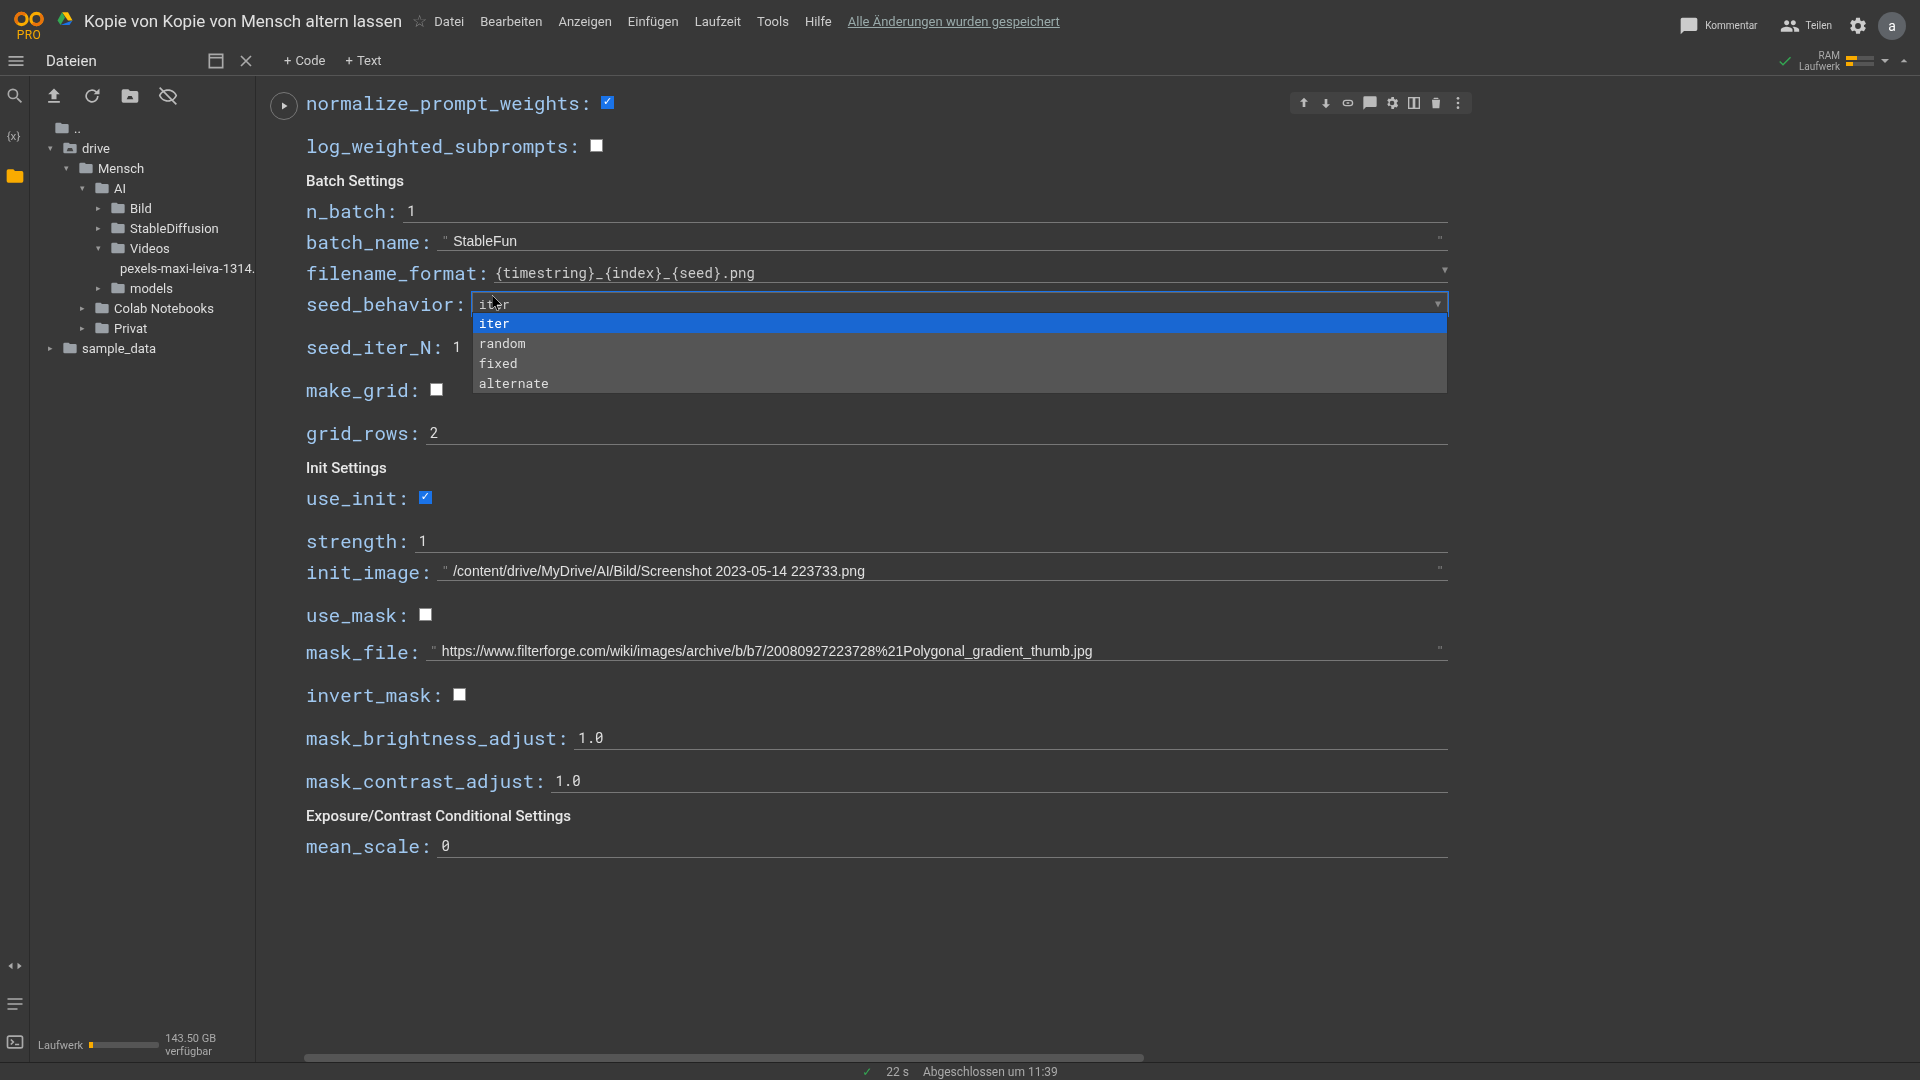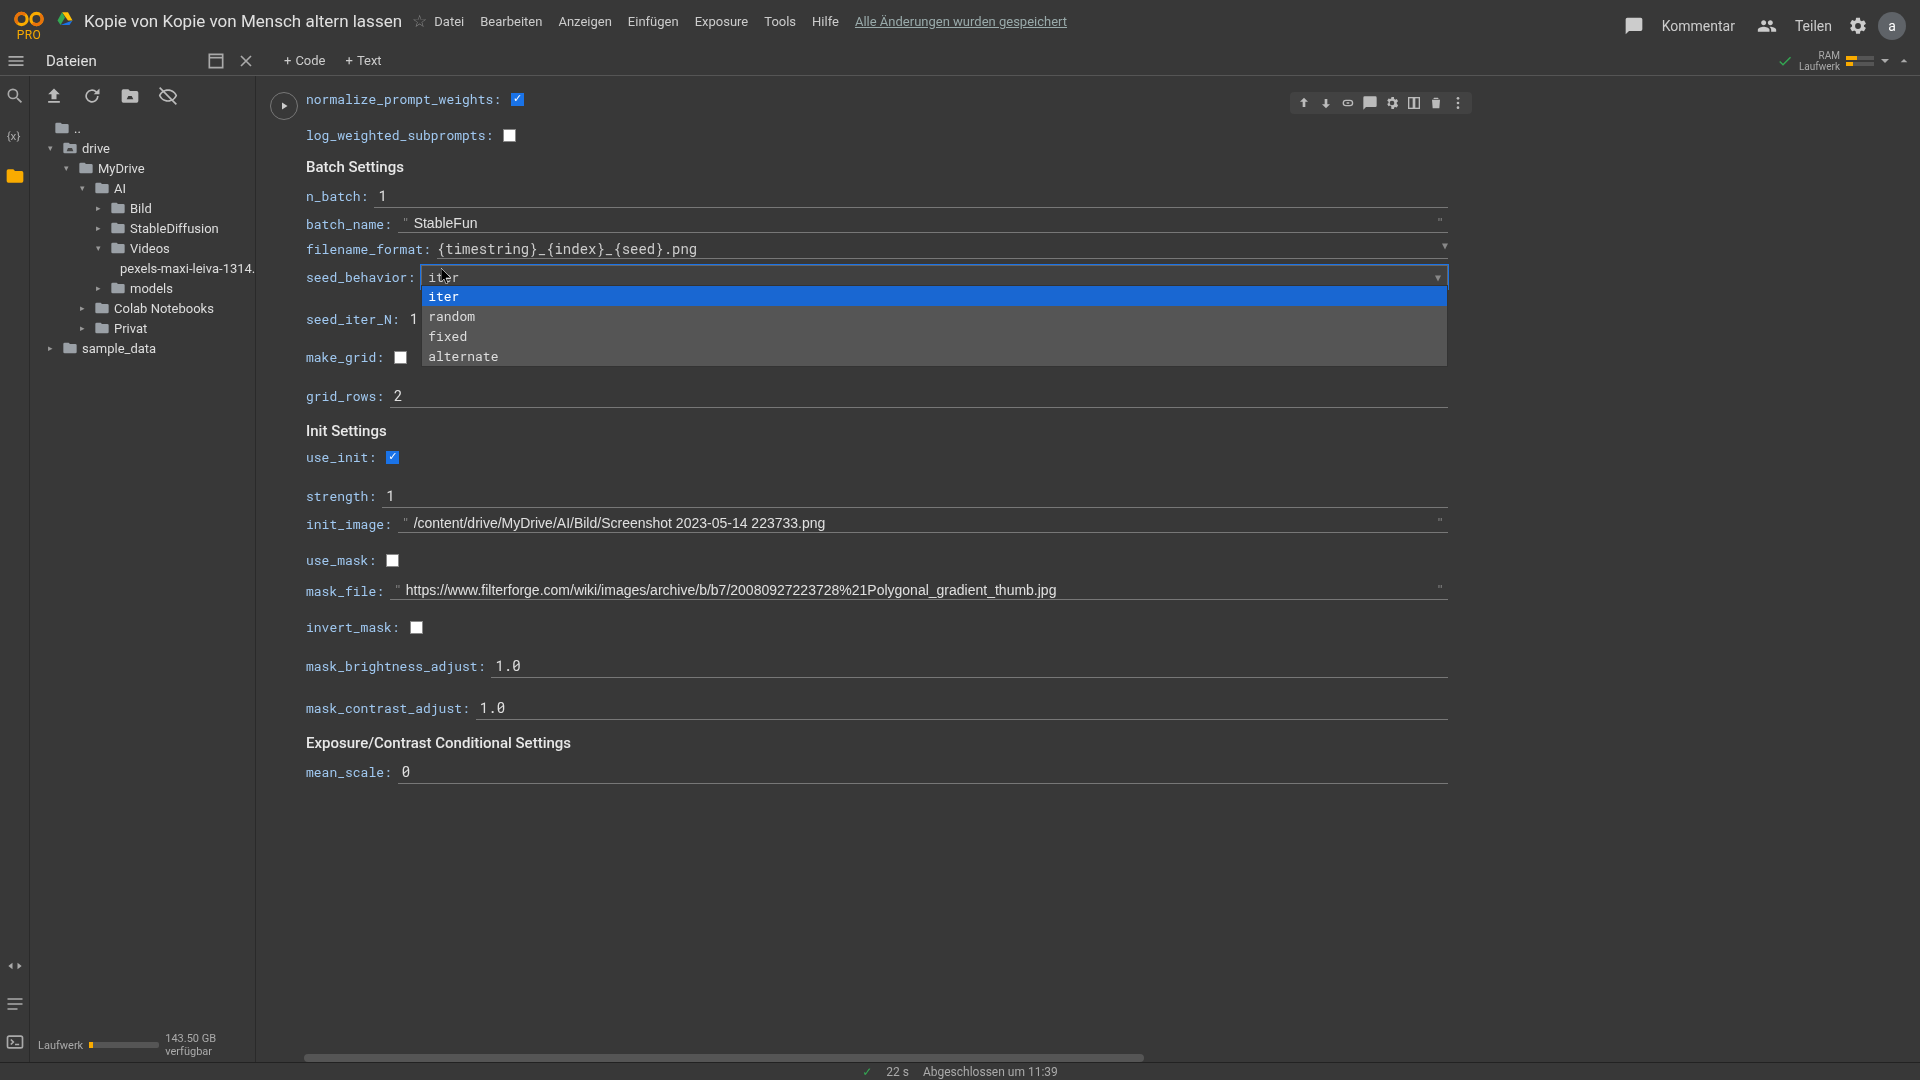--- a/index.html
+++ b/index.html
@@ -14,21 +14,21 @@
 .logo-block .pro { font-size:12px; color:#f9ab00; letter-spacing:0.5px; margin-top:-1px; }
 .title-block { display:flex; flex-direction:row; }
 .title-row { display:flex; align-items:center; gap:10px; }
 .doc-title { font-size:17px; color:#e0e0e0; font-weight:400; }
 .star-icon { color:#888; font-size:17px; }
 .gdrive-icon svg{ width:18px;height:18px;}
 .menus { display:flex; gap:2px; margin-top:2px; }
 .menu-item { font-size:13px; color:#ccc; padding:3px 7px; border-radius:3px; cursor:pointer; }
 .save-status { font-size:13px; color:#9aa; text-decoration:underline; padding:3px 7px;}
 .header-right { display:flex; align-items:center; gap:10px; }
-.hdr-btn { display:flex; align-items:center; gap:18px; color:#ccc; font-size:14px; cursor:pointer; padding:4px 6px;}
+.hdr-btn { display:flex; align-items:center; gap:6px; color:#ccc; font-size:10px; cursor:pointer; padding:4px 6px;}
 .hdr-icon { width:20px; height:20px; fill:#ccc; }
 .avatar { width:28px;height:28px;border-radius:50%; background:#5f6368; display:flex;align-items:center;justify-content:center;color:#fff;font-size:14px;}
 
 
 .toolbar { display:flex; align-items:center; background:#383838; border-bottom:1px solid #555; height:30px; padding-left:6px; position:relative;}
 .sidebar-header { display:flex; align-items:center; width:250px; gap:10px; }
 .sidebar-title { font-size:15px; color:#e0e0e0; flex:1; padding-left:10px;}
 .tb-ico { width:20px;height:20px; fill:#aaa; cursor:pointer;}
 .add-btns { display:flex; gap:4px; margin-left:20px; }
 .add-btn { display:flex; align-items:center; gap:4px; color:#ccc; font-size:13px; padding:2px 8px; cursor:pointer; border-radius:3px;}
@@ -66,21 +66,21 @@
 .cell{ position:relative; padding-left:40px;}
 .run-btn { position:absolute; left:4px; top:2px; width:28px; height:28px; border-radius:50%; border:1px solid #777; display:flex; align-items:center; justify-content:center; cursor:pointer; background:#383838;}
 .run-btn svg{ width:12px; height:12px; fill:#ccc;}
 .cell-actions{ position:absolute; right:-24px; top:2px; display:flex; gap:6px; background:#424242; padding:3px 6px; border-radius:4px;}
 .cell-actions svg{ width:16px;height:16px; fill:#bbb; cursor:pointer;}
 
 
 .frm { font-family: 'Roboto Mono', monospace; font-size:13px; color:#d0d0d0;}
 .section-h{ font-family: Roboto; font-weight:500; font-size:15px; color:#e8e8e8; margin:14px 0 8px 0;}
 .row{ display:flex; align-items:center; margin:6px 0; position:relative;}
-.row label{ font-family:'Roboto Mono',monospace; font-size:13px; color:#a0c8f0; }
+.row label{ font-family:'Roboto Mono',monospace; font-size:19px; color:#a0c8f0; }
 .cb{ width:13px;height:13px; margin-left:10px;}
 .inp{ flex:1; background:transparent; border:none; border-bottom:1px solid #777; color:#e0e0e0; font-size:14px; padding:2px 4px; outline:none; margin-left:6px;}
 .inp.num{ font-family:'Roboto Mono',monospace;}
 .inp-wrap{ flex:1; display:flex; align-items:center; border-bottom:1px solid #777; margin-left:6px;}
 .inp-wrap .q{ color:#888; padding:0 4px;}
 .inp-wrap input{ flex:1; background:transparent; border:none; color:#e0e0e0; font-size:14px; outline:none;}
 .sel-wrap{ flex:1; position:relative; margin-left:6px;}
 .sel{ border:1px solid #666; background:#404040; color:#ccc; font-size:13px; padding:2px 6px; display:flex; justify-content:space-between; align-items:center; cursor:pointer;}
 .sel.highlight{ outline:1px solid #1a73e8;}
 .dropdown{ position:absolute; left:0; right:0; top:20px; background:#555; border:1px solid #333; z-index:50;}
@@ -131,21 +131,21 @@
             </svg>
         </span>
         <span class="doc-title">Kopie von Kopie von Mensch altern lassen</span>
         <span class="star-icon">☆</span>
       </div>
       <div class="menus">
         <span class="menu-item">Datei</span>
         <span class="menu-item">Bearbeiten</span>
         <span class="menu-item">Anzeigen</span>
         <span class="menu-item">Einfügen</span>
-        <span class="menu-item">Exposure</span>
+        <span class="menu-item">Laufzeit</span>
         <span class="menu-item">Tools</span>
         <span class="menu-item">Hilfe</span>
         <span class="save-status">Alle Änderungen wurden gespeichert</span>
       </div>
     </div>
   </div>
   <div class="header-right">
     <div class="hdr-btn">
       <svg class="hdr-icon" viewBox="0 0 24 24">
           <path d="M20 2H4a2 2 0 0 0-2 2v18l4-4h14a2 2 0 0 0 2-2V4a2 2 0 0 0-2-2z"></path>
@@ -273,21 +273,21 @@
               <path d="M10 4H4a2 2 0 0 0-2 2v12a2 2 0 0 0 2 2h16a2 2 0 0 0 2-2V8a2 2 0 0 0-2-2h-8z" fill="#9aa0a6"></path>
               <polygon points="9,12 15,12 17,17 7,17" fill="#444"></polygon>
             </svg>
             <span>drive</span>
           </div>
           <div class="tree-row" style="padding-left: 30px;">
             <span class="tri">▾</span>
             <svg class="folder-ico" viewBox="0 0 24 24">
               <path d="M10 4H4a2 2 0 0 0-2 2v12a2 2 0 0 0 2 2h16a2 2 0 0 0 2-2V8a2 2 0 0 0-2-2h-8z"></path>
             </svg>
-            <span>MyDrive</span>
+            <span>Mensch</span>
           </div>
           <div class="tree-row" style="padding-left: 46px;">
             <span class="tri">▾</span>
             <svg class="folder-ico" viewBox="0 0 24 24">
               <path d="M10 4H4a2 2 0 0 0-2 2v12a2 2 0 0 0 2 2h16a2 2 0 0 0 2-2V8a2 2 0 0 0-2-2h-8z"></path>
             </svg>
             <span>AI</span>
           </div>
           <div class="tree-row" style="padding-left: 62px;">
             <span class="tri">▸</span>

